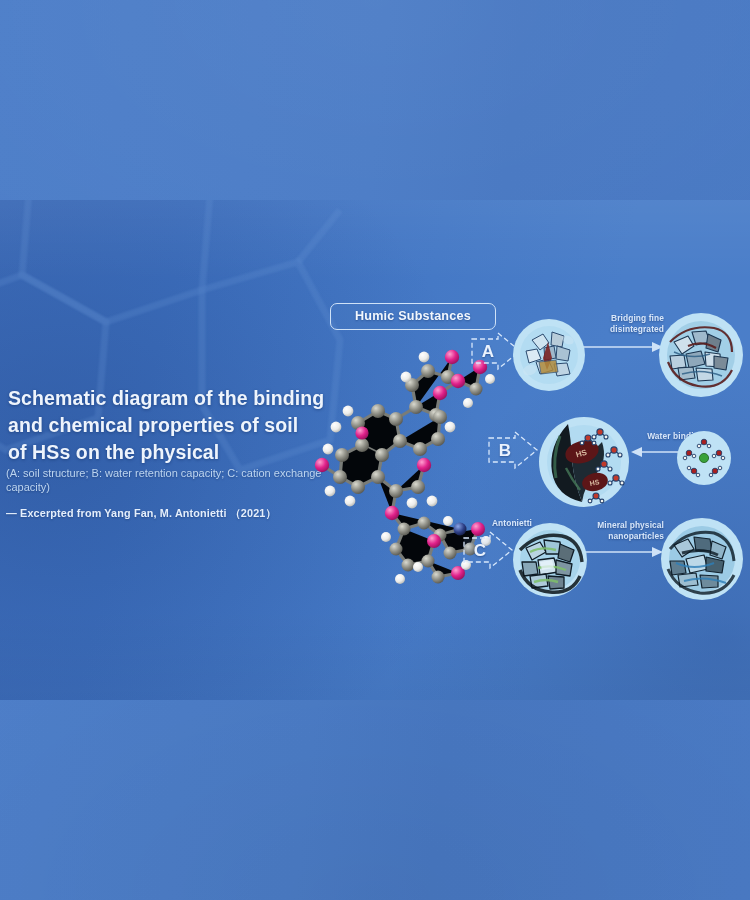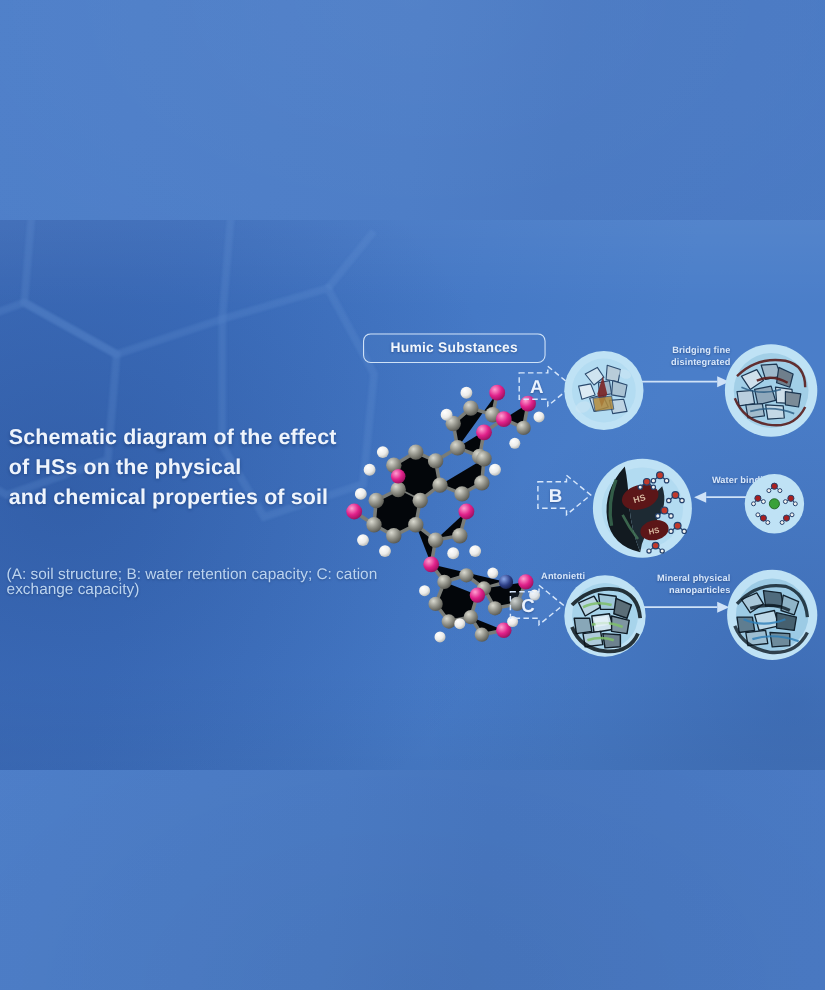--- a/index.html
+++ b/index.html
@@ -41,23 +41,22 @@
 
   
   #headline{
     position:absolute;left:8px;top:185px;width:330px;color:#eef4fc;
     font-size:19.5px;line-height:27px;font-weight:700;letter-spacing:.1px;
     text-shadow:0 1px 3px rgba(12,38,88,.45);
   }
   #headline .ln{display:block;white-space:nowrap;}
   #subnote{
     position:absolute;left:6px;top:266px;width:340px;
-    color:#bcd4ef;font-size:14px;line-height:14px;font-weight:400;
+    color:#bcd4ef;font-size:11px;line-height:14px;font-weight:400;
     text-shadow:0 1px 2px rgba(12,38,88,.4);
-    margin-top:48px;
   }
   #credit{
     position:absolute;left:6px;top:307px;width:340px;
     color:#e4eefb;font-size:10.8px;font-weight:700;letter-spacing:.15px;
     text-shadow:0 1px 2px rgba(12,38,88,.4);
   }
 
   
   #hs-pill{
     position:absolute;left:330px;top:103px;
@@ -98,25 +97,26 @@
     <svg id="hexnet" viewBox="0 0 430 330">
       <polygon points="120,40 215,12 300,55 292,150 196,182 112,135"></polygon>
       <polygon points="292,150 388,122 430,200 420,300 330,330 292,265"></polygon>
       <polygon points="112,135 196,182 188,278 96,310 14,262 20,168"></polygon>
       <line x1="20" y1="168" x2="-60" y2="140"></line>
       <line x1="215" y1="12" x2="240" y2="-55"></line>
       <line x1="388" y1="122" x2="430" y2="70"></line>
     </svg>
 
     <div id="headline">
-      <span class="ln">Schematic diagram of the effect</span>
+      <span class="ln">Schematic diagram of the binding</span>
+      <span class="ln">and chemical properties of soil</span>
       <span class="ln">of HSs on the physical</span>
-      <span class="ln">and chemical properties of soil</span>
     </div>
     <div id="subnote">(A: soil structure; B: water retention capacity; C: cation exchange capacity)</div>
+    <div id="credit">— Excerpted from Yang Fan, M. Antonietti （2021）</div>
 
     <div id="hs-pill">Humic Substances</div>
 
     <svg id="molecule" viewBox="0 0 200 280">
       <defs>
         <radialGradient id="gC" cx="35%" cy="30%" r="75%">
           <stop offset="0%" stop-color="#d9d9cf"></stop>
             <stop offset="55%" stop-color="#8f8f86"></stop>
             <stop offset="100%" stop-color="#56564f"></stop>
         </radialGradient>

